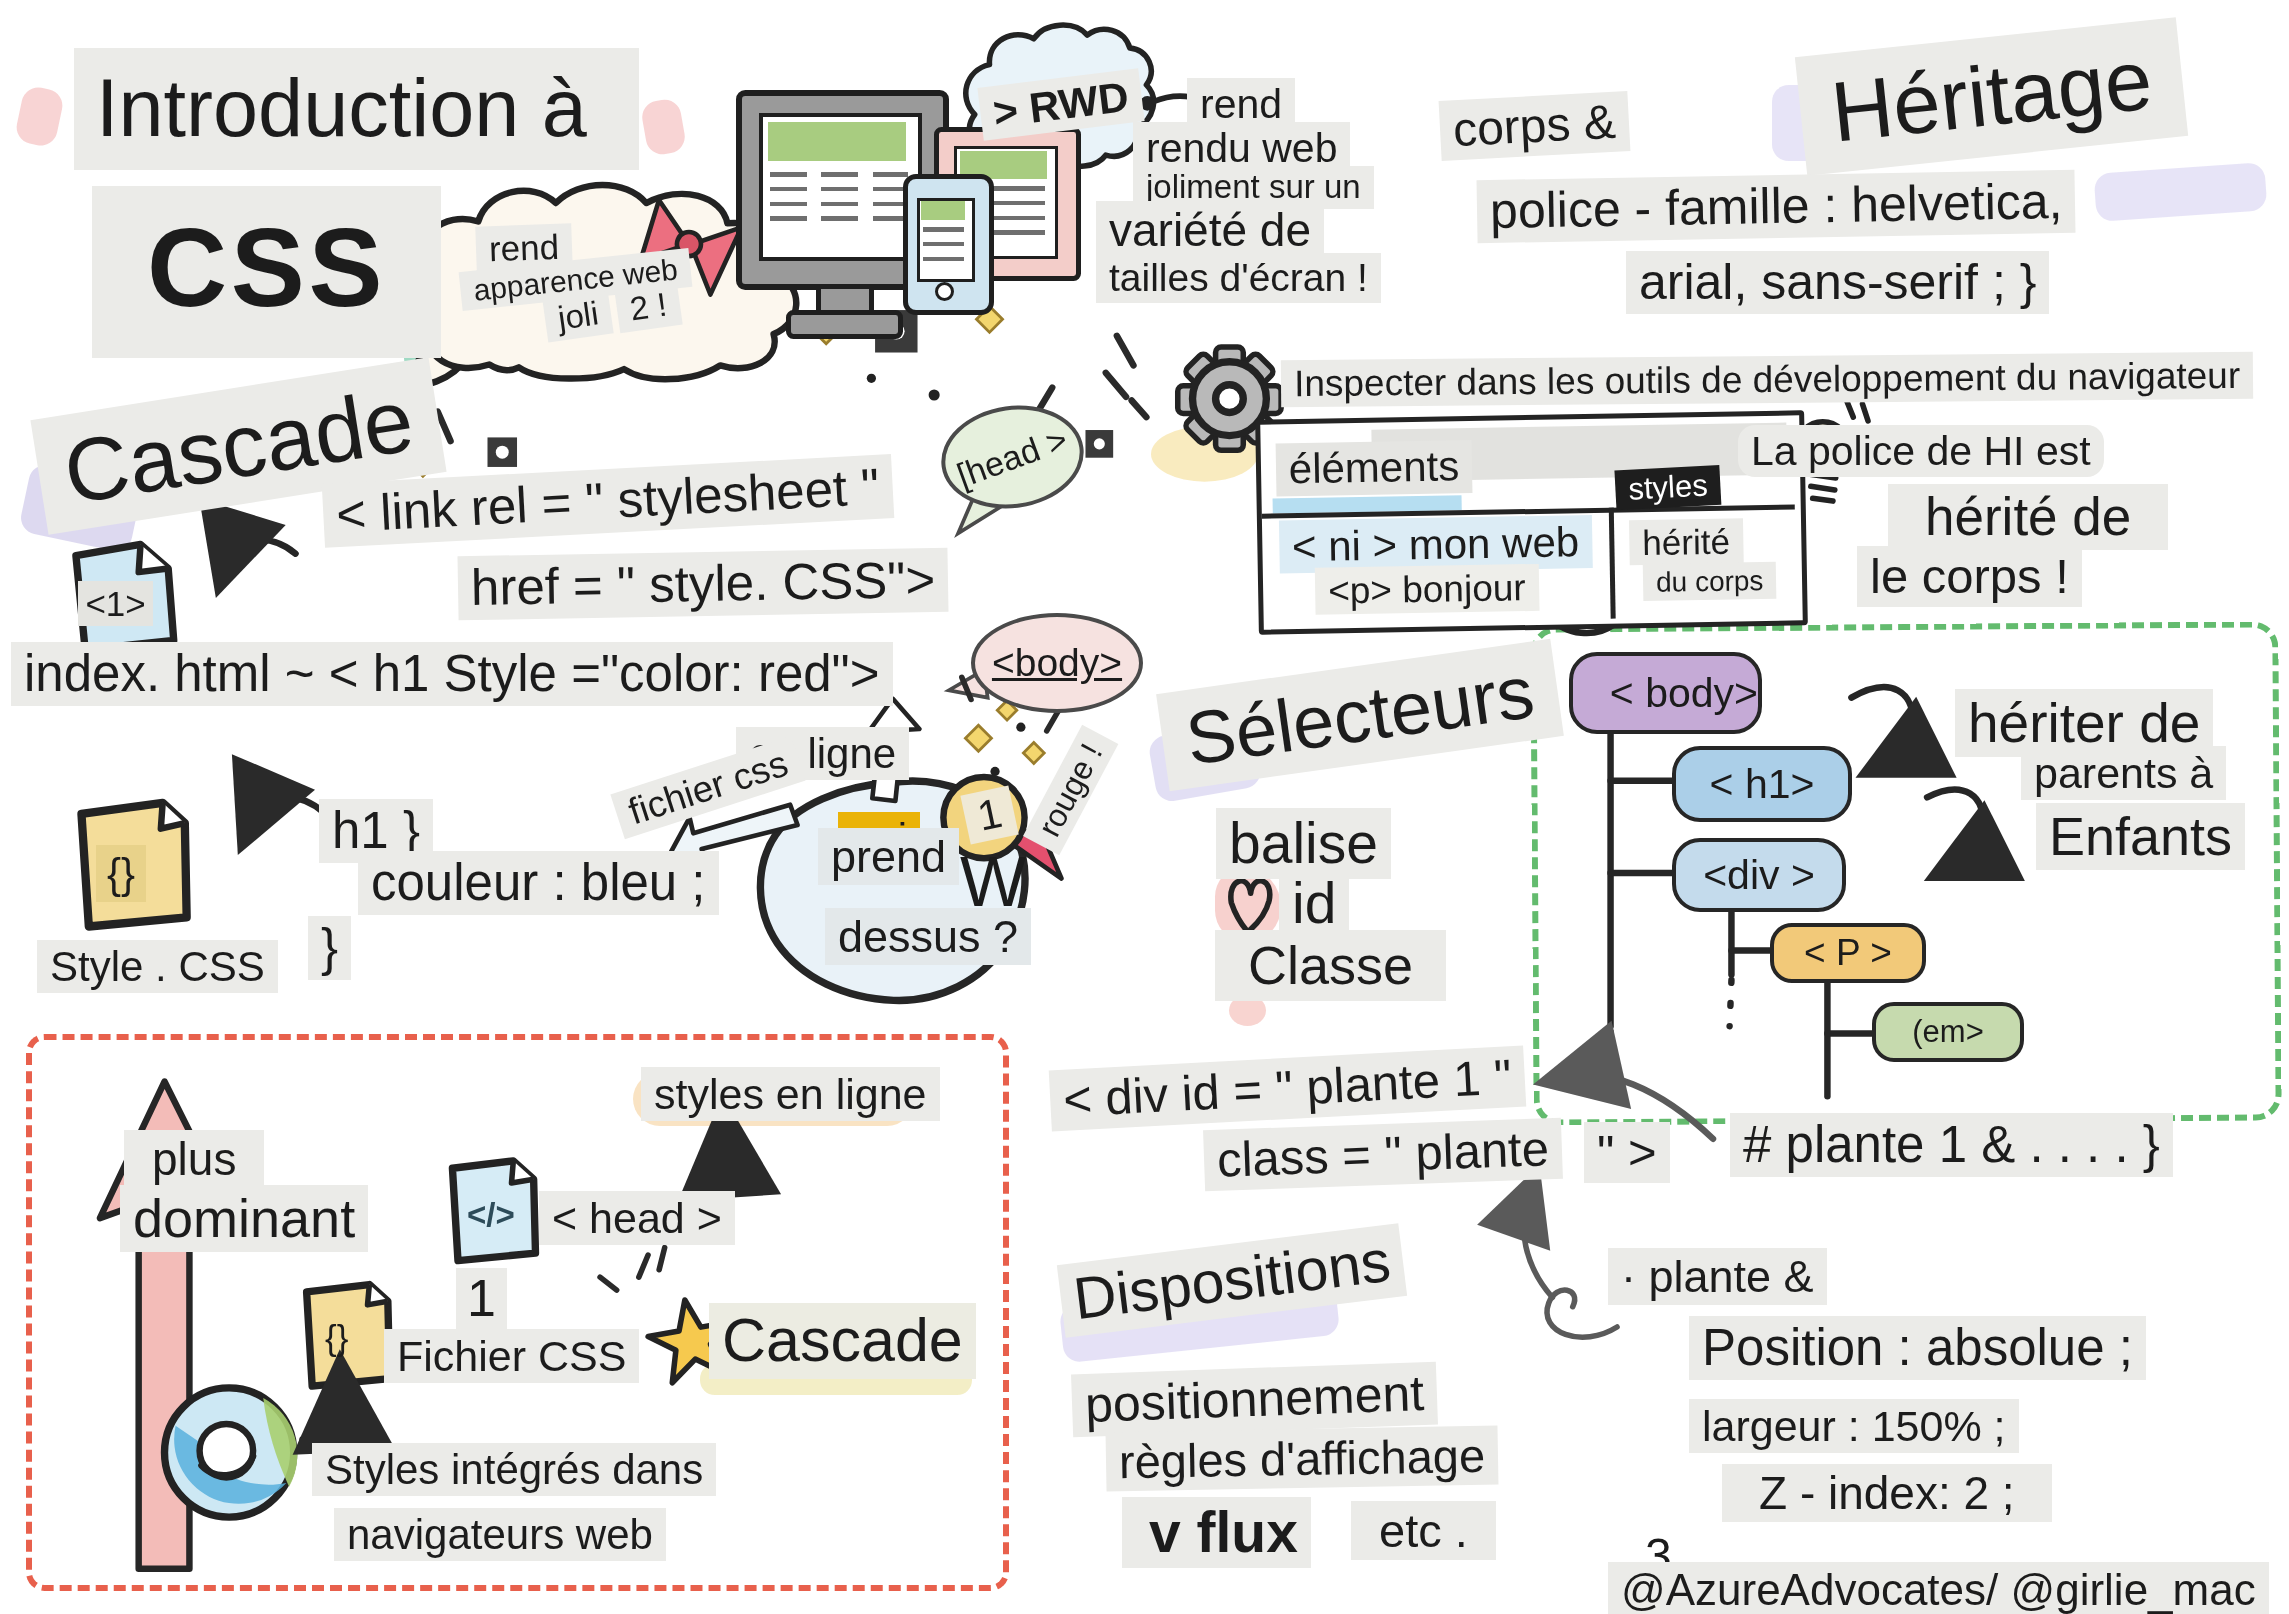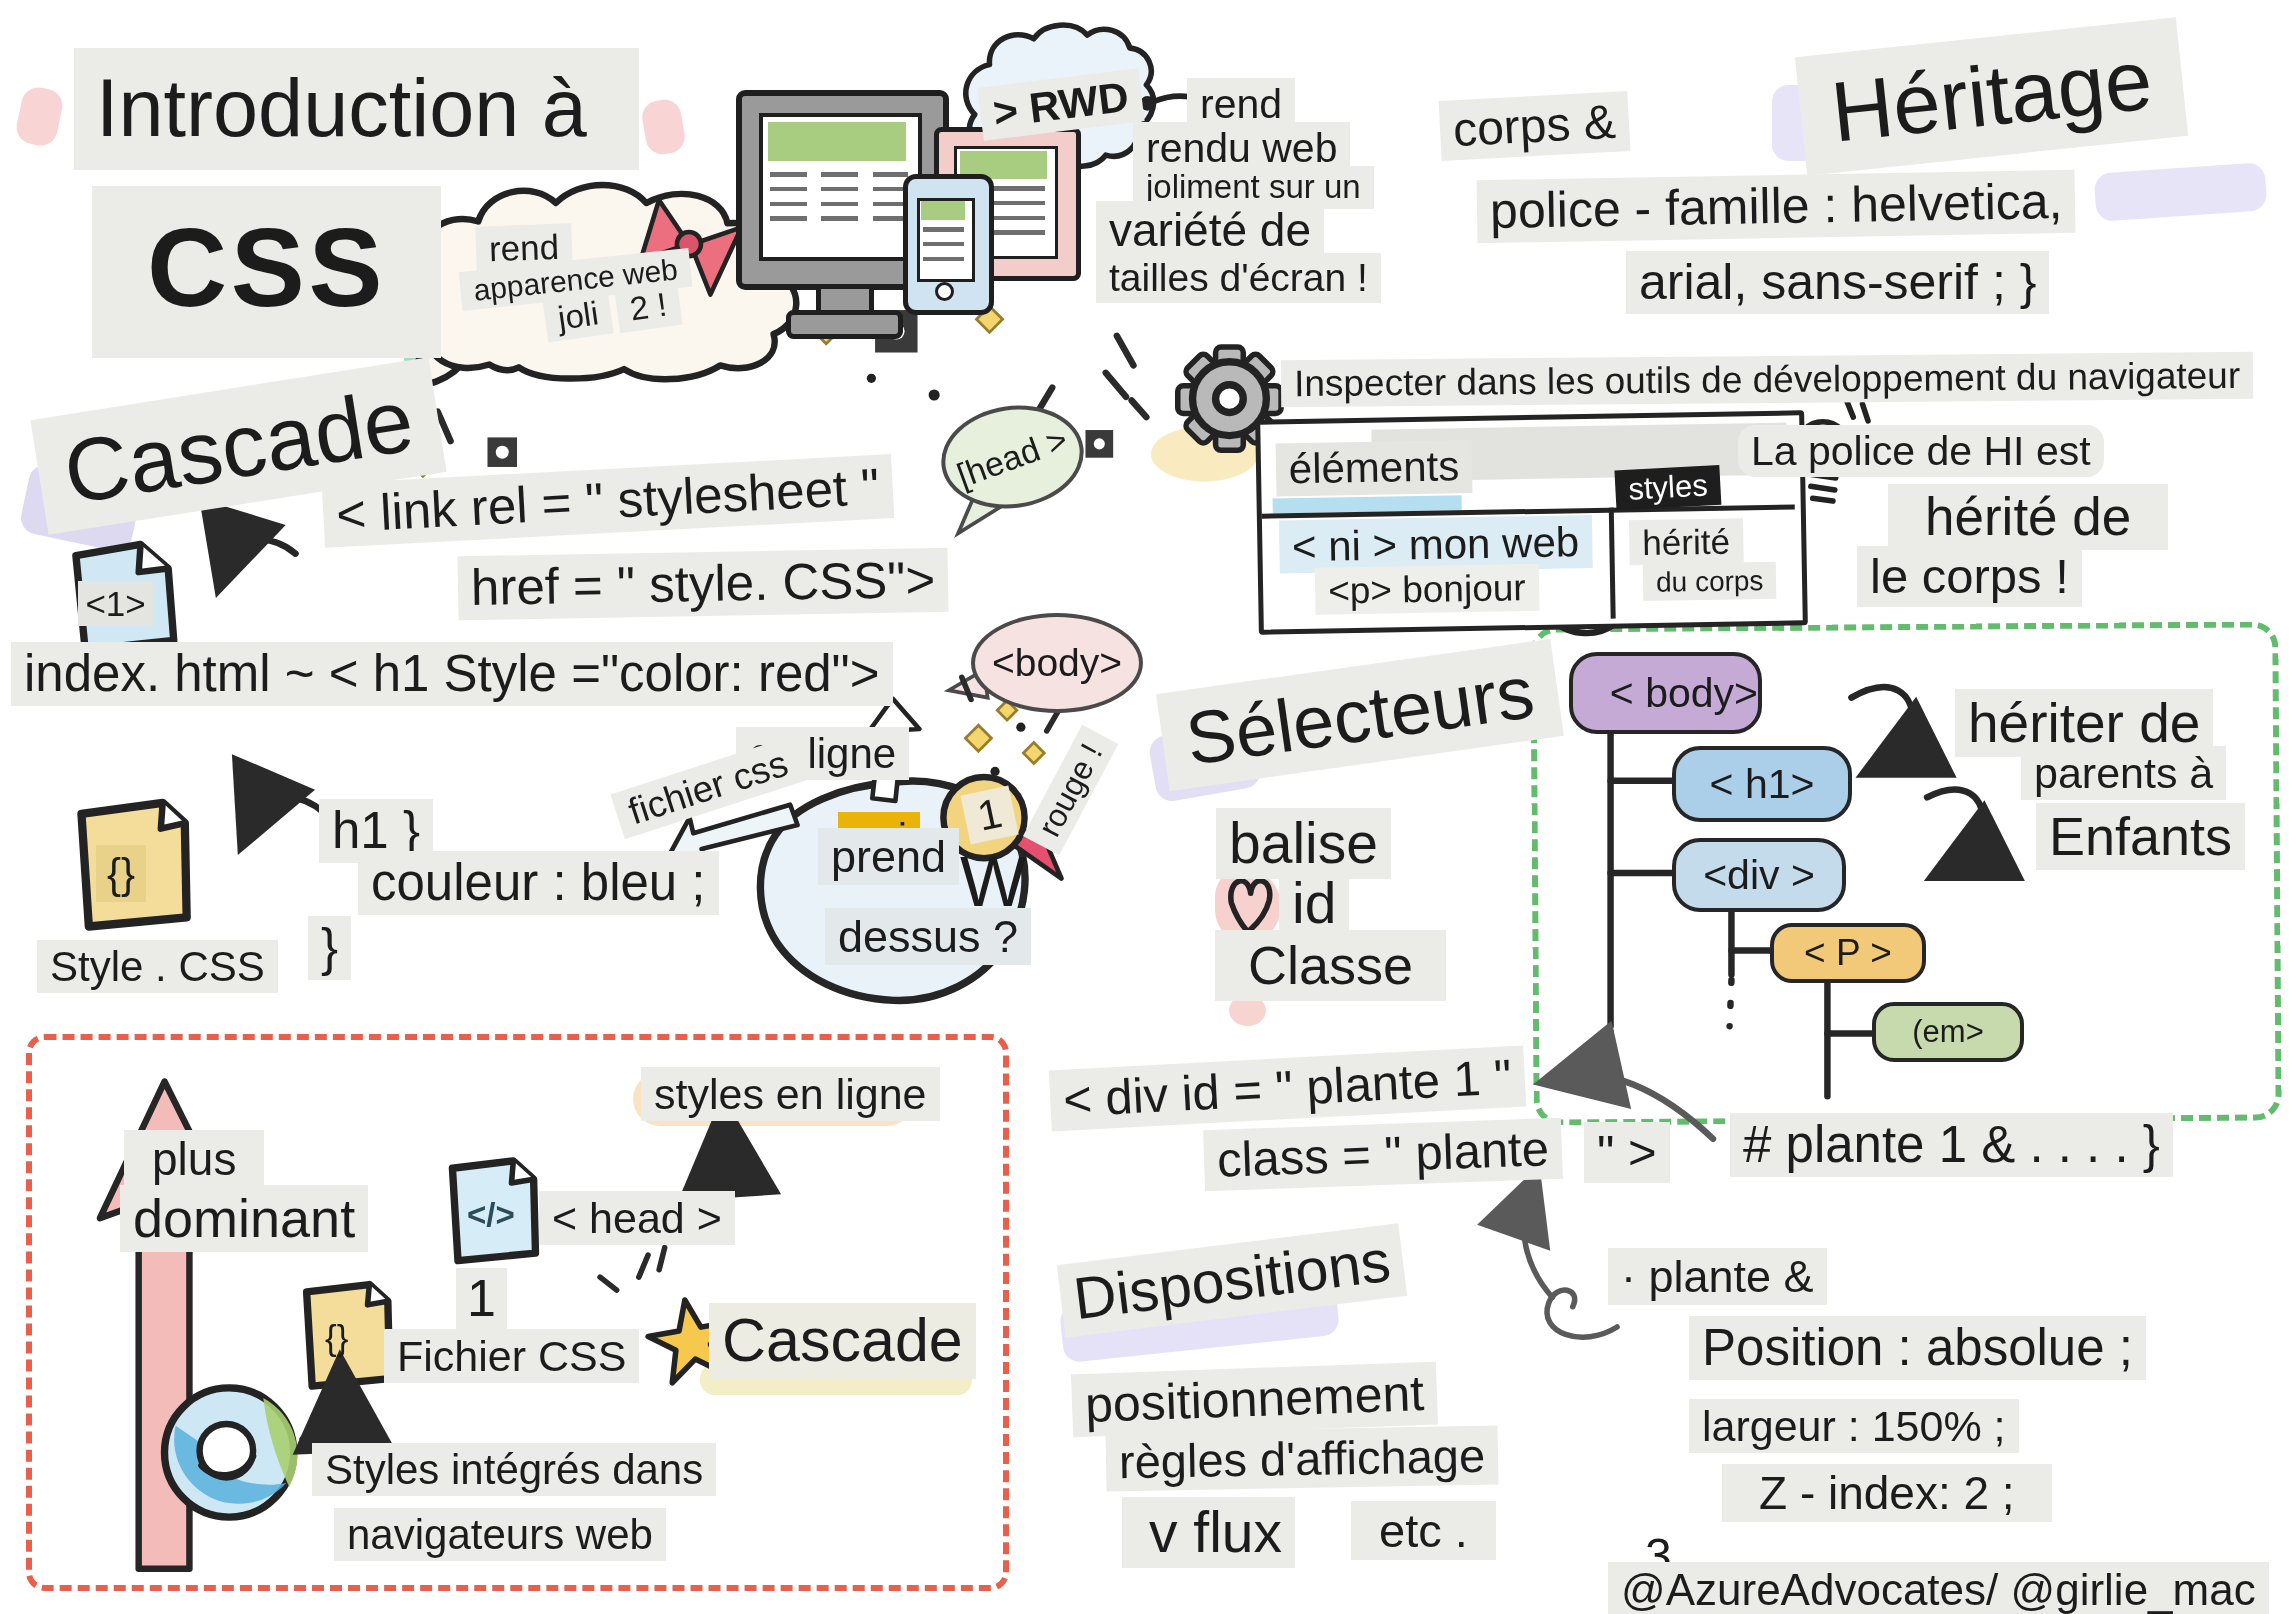--- a/index.html
+++ b/index.html
@@ -284,21 +284,21 @@
   <div class="tape" style="left:1857px;top:546px;font-size:49px;">le corps !</div>
 
   <div class="tape" style="left:37px;top:388px;font-size:89px;padding:5.5px 26px;transform:rotate(-9deg);">Cascade</div>
   <div class="tape" style="left:323px;top:469px;font-size:51px;transform:rotate(-3deg);">&lt; link rel = " stylesheet "</div>
   <div class="tape" style="left:458px;top:552px;font-size:51px;transform:rotate(-1deg);">href = " style. CSS"&gt;</div>
   <div class="bubble" style="left:941px;top:406px;width:135px;height:94px;background:#e6f0dd;transform:rotate(-8deg);">
     <span style="font-size:34px;transform:rotate(-12deg);">[head &gt;</span>
   </div>
   <div class="tape" style="left:78px;top:581px;font-size:35px;background:#e4e4e0;padding:1.8px 7.4px;">&lt;1&gt;</div>
   <div class="tape" style="left:11px;top:642px;font-size:51px;">index. html ~ &lt; h1 Style ="color: red"&gt;</div>
-  <div class="bubble" style="left:971px;top:613px;width:164px;height:92px;background:#f6e2e0;">
+  <div class="bubble" style="left:971px;top:613px;width:164px;height:92px;background:#f6e2e0;text-decoration:underline;">
     <span style="font-size:39px;">&lt;body&gt;</span>
   </div>
 
   <div class="tape" style="left:96px;top:845px;font-size:42px;background:#e8d28a;padding:3.7px 11px;">{}</div>
   <div class="tape" style="left:37px;top:940px;font-size:42px;">Style . CSS</div>
   <div class="tape" style="left:319px;top:799px;font-size:51px;">h1 }</div>
   <div class="tape" style="left:358px;top:851px;font-size:51px;">couleur : bleu ;</div>
   <div class="tape" style="left:308px;top:916px;font-size:51px;">}</div>
 
   <div class="tape" style="left:736px;top:727px;font-size:42px;">en ligne</div>
@@ -340,21 +340,21 @@
   <div class="tape" style="left:1730px;top:1113px;font-size:51px;"># plante 1 &amp; . . . . }</div>
   <div class="tape" style="left:1608px;top:1248px;font-size:45px;">· plante &amp;</div>
   <div class="tape" style="left:1689px;top:1316px;font-size:51px;">Position : absolue ;</div>
   <div class="tape" style="left:1689px;top:1399px;font-size:43px;">largeur : 150% ;</div>
   <div class="tape" style="left:1722px;top:1464px;font-size:46px;padding:1.8px 37px;">Z - index: 2 ;</div>
   <div class="plain abs" style="left:1645px;top:1528px;font-size:48px;z-index:20;">3</div>
 
   <div class="tape" style="left:1060px;top:1244px;font-size:59px;transform:rotate(-7deg);">Dispositions</div>
   <div class="tape" style="left:1072px;top:1368px;font-size:50px;transform:rotate(-2deg);">positionnement</div>
   <div class="tape" style="left:1106px;top:1429px;font-size:47px;transform:rotate(-1deg);">règles d'affichage</div>
-  <div class="tape" style="left:1122px;top:1497px;font-size:57px;font-weight:normal;padding-left:27px;">v flux</div>
+  <div class="tape" style="left:1122px;top:1497px;font-size:57px;font-weight:bold;padding-left:27px;">v flux</div>
   <div class="tape" style="left:1351px;top:1501px;font-size:47px;padding:1.8px 28px;">etc .</div>
 
   <div class="tape" style="left:124px;top:1130px;font-size:46px;padding:1.8px 28px;">plus</div>
   <div class="tape" style="left:120px;top:1185px;font-size:54px;">dominant</div>
   <div class="plain abs" style="left:467px;top:1196px;font-size:33px;color:#2d4c5a;z-index:21;font-weight:bold;">&lt;/&gt;</div>
   <div class="tape" style="left:539px;top:1191px;font-size:43px;">&lt; head &gt;</div>
   <div class="tape" style="left:641px;top:1067px;font-size:43px;">styles en ligne</div>
   <div class="tape" style="left:456px;top:1268px;font-size:52px;padding:0 11px;">1</div>
   <div class="plain abs" style="left:325px;top:1318px;font-size:35px;z-index:21;">{}</div>
   <div class="tape" style="left:384px;top:1329px;font-size:43px;">Fichier CSS</div>

